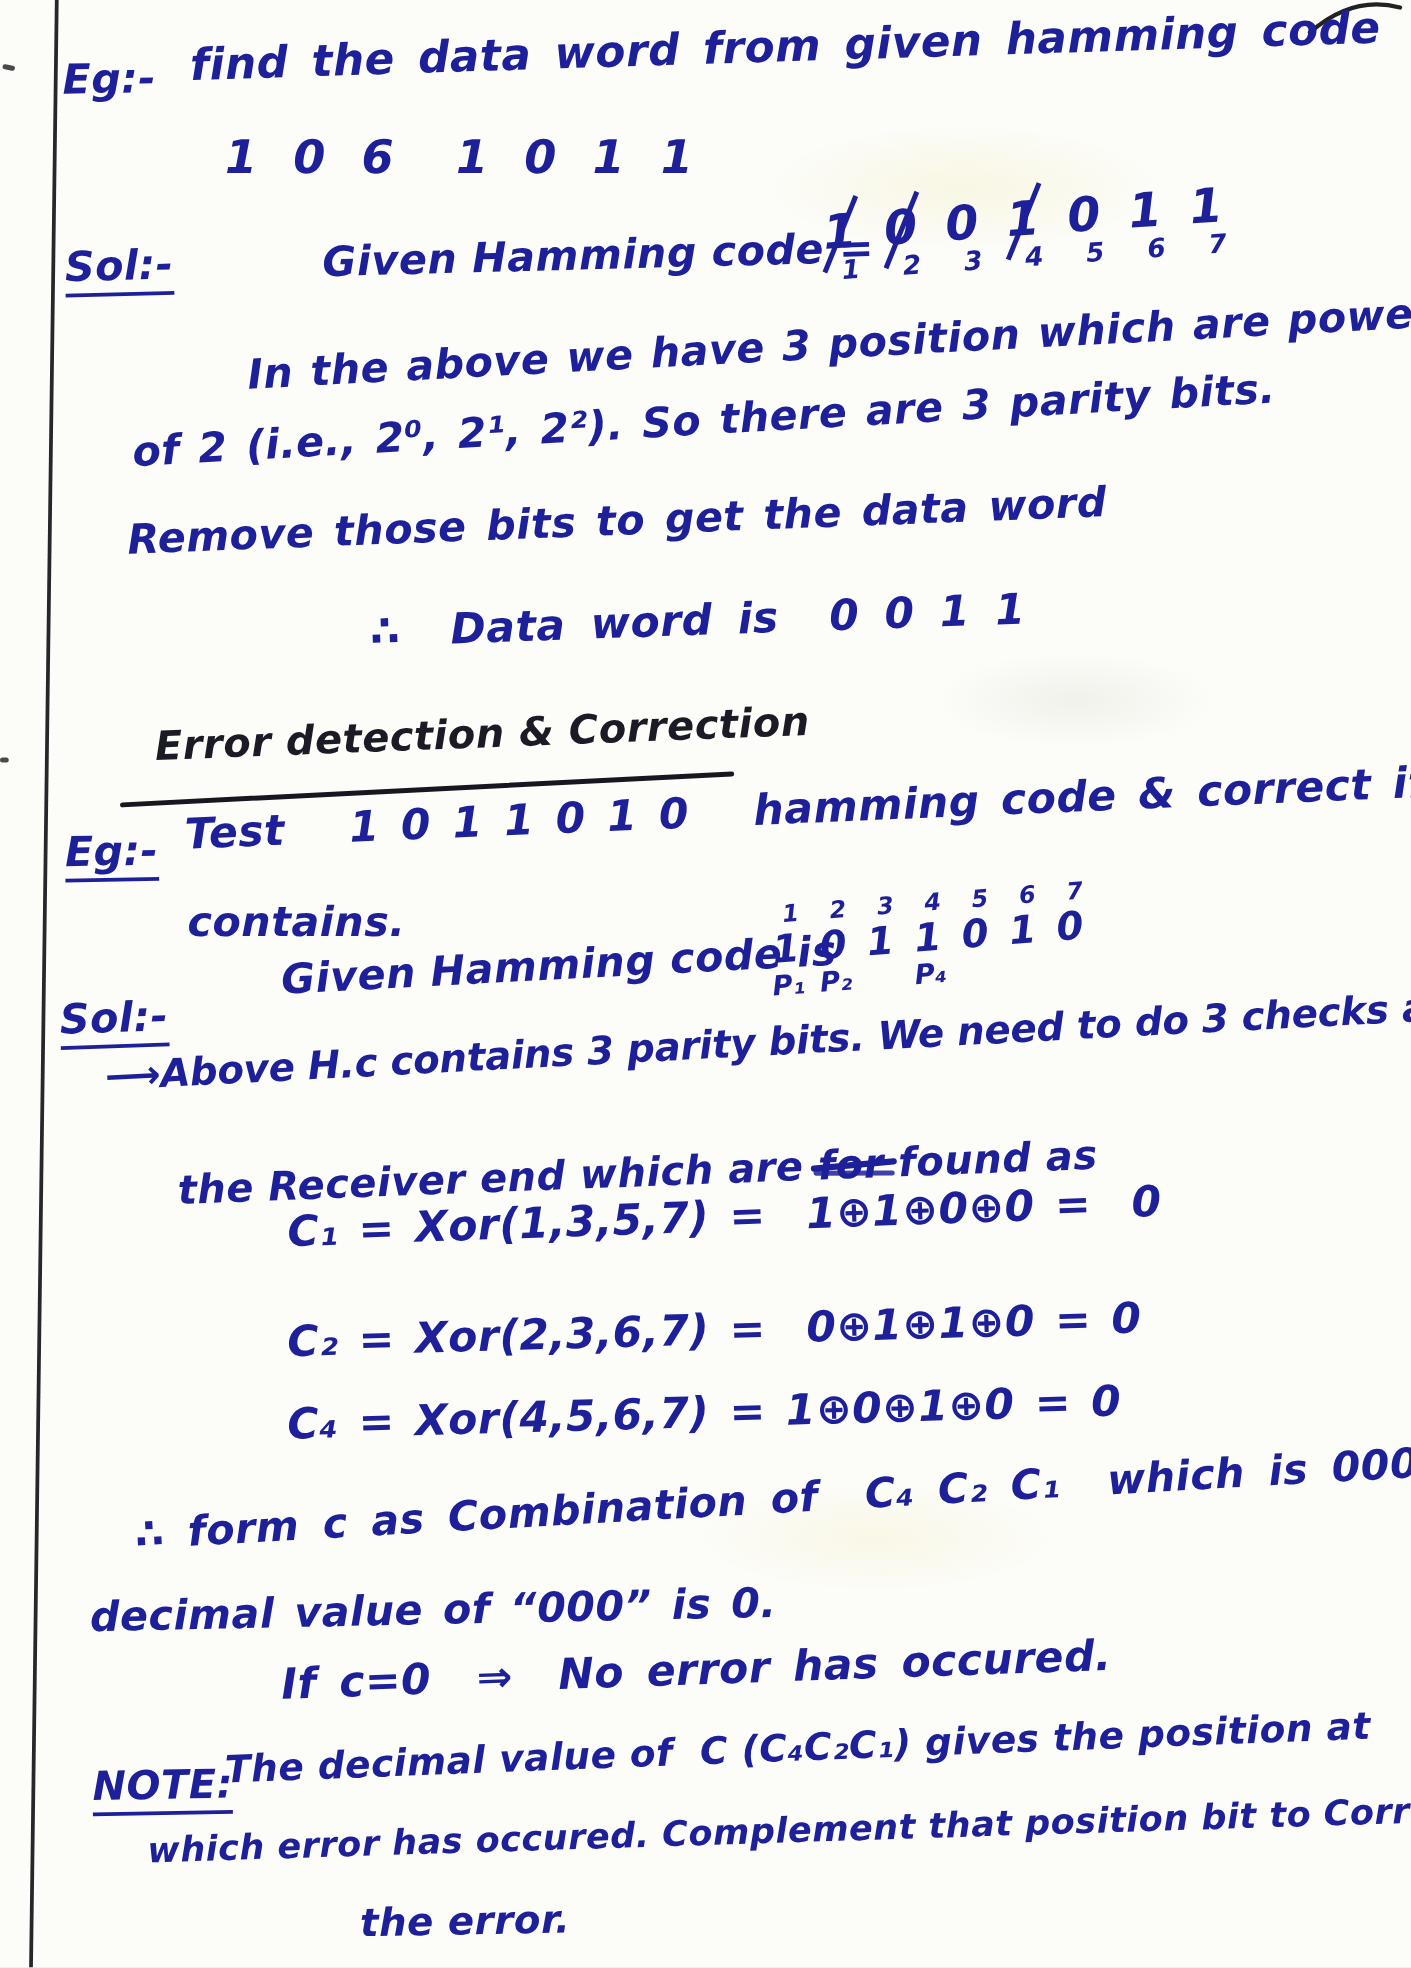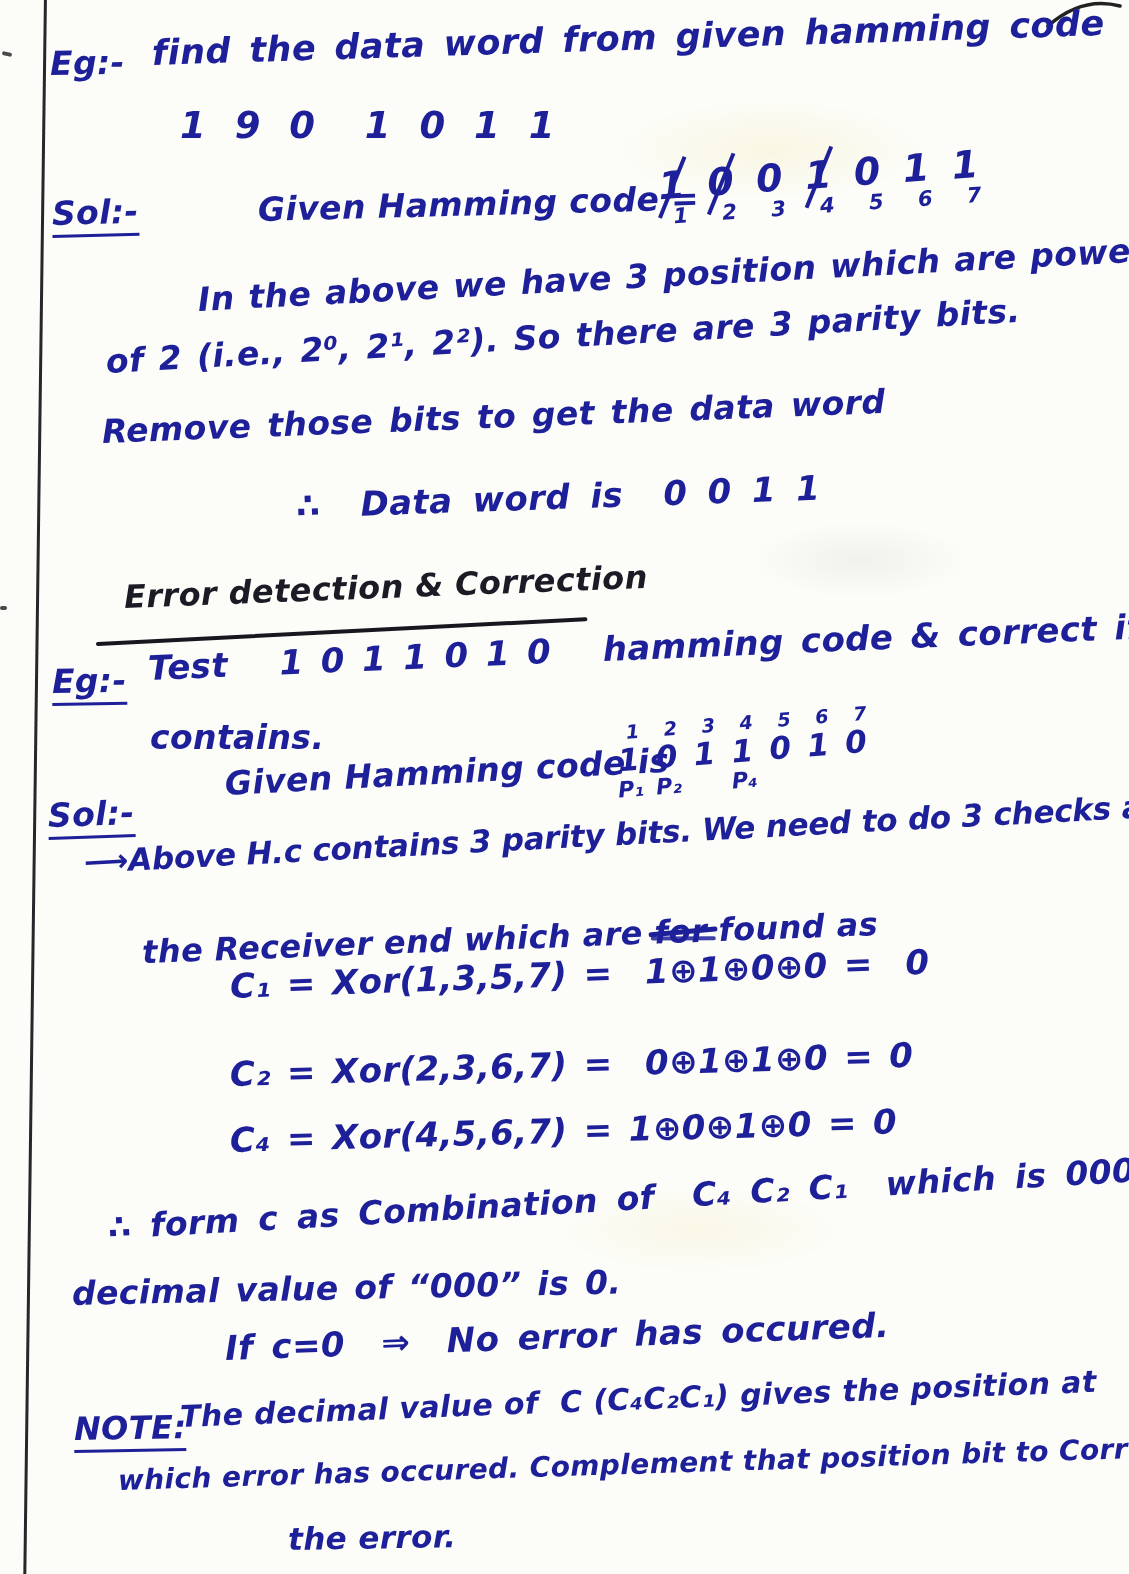--- a/index.html
+++ b/index.html
@@ -94,21 +94,21 @@
   <div class="margin-line"></div>
 
   <svg class="corner-curl" width="84" height="38" viewBox="0 0 84 38">
     <path d="M6 32 Q40 2 78 12" fill="none" stroke="#222" stroke-width="3.5" stroke-linecap="round"></path>
   </svg>
   <div class="edge-dash" style="left:2px; top:52px; width:10px; height:4px; transform:rotate(12deg);"></div>
   <div class="edge-dash" style="left:0; top:606px; width:7px; height:4px;"></div>
 
   <div class="hw" style="left:50px; top:46px; font-size:33px; transform:rotate(-1deg);">Eg:-</div>
   <div class="hw" style="left:152px; top:34px; font-size:35px; word-spacing:6px; transform:rotate(-1.8deg);">find the data word from given hamming code</div>
-  <div class="hw" style="left:180px; top:106px; font-size:37px; letter-spacing:8px;">1 9 0  1 0 1 1</div>
+  <div class="hw" style="left:180px; top:106px; font-size:37px; letter-spacing:8px;">1 0 6  1 0 1 1</div>
 
   <div class="hw underlined" style="left:52px; top:196px; font-size:33px; transform:rotate(-1.5deg);">Sol:-</div>
   <div class="hw" style="left:258px; top:192px; font-size:33px; transform:rotate(-1.5deg);">Given Hamming code =</div>
 
   <div class="digit-row">
     <span class="hd">
       <span class="hd-bit" data-crossed="true">1</span>
       <span class="hd-pos">1</span>
     </span>
     <span class="hd">

